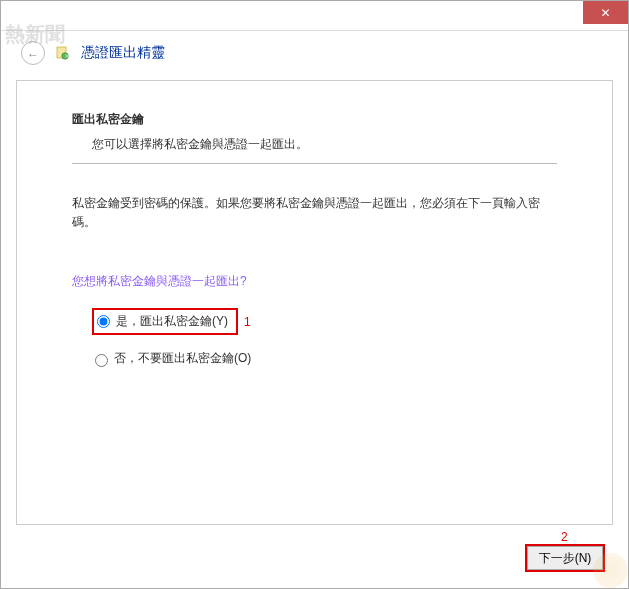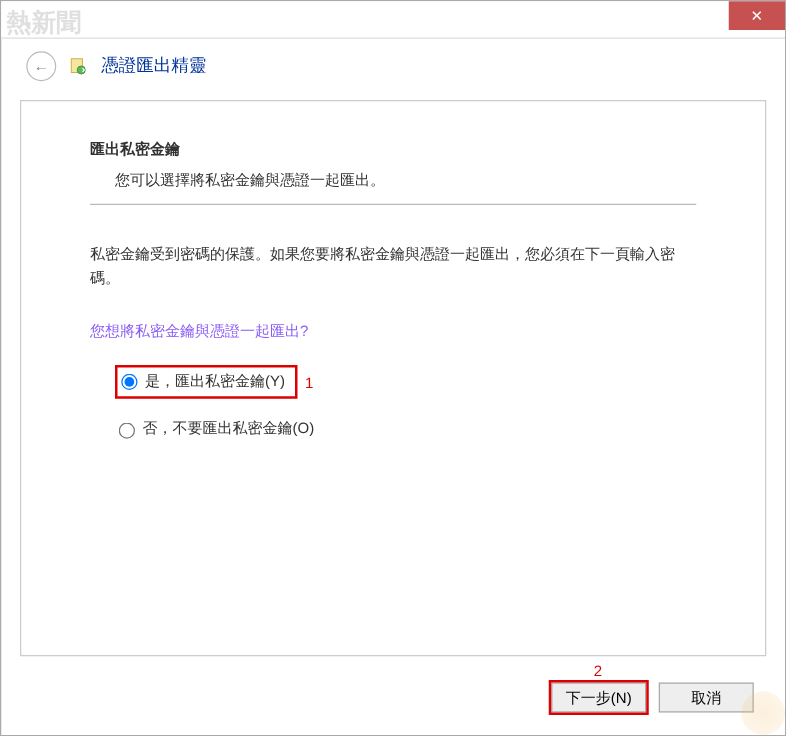--- a/index.html
+++ b/index.html
@@ -10,21 +10,21 @@
     body {
       font-family: "Microsoft JhengHei", "PMingLiU", sans-serif;
       font-size: 12px;
       background: #f0f0f0;
       width: 629px;
       height: 589px;
       position: relative;
     }
     .watermark {
       position: absolute;
-      top: 5px;
+      top: 21px;
       left: 5px;
       color: rgba(150, 150, 150, 0.3);
       font-size: 20px;
       font-weight: bold;
       z-index: 1000;
       pointer-events: none;
     }
     .outer-container {
       width: 629px;
       height: 589px;
@@ -99,21 +99,21 @@
       margin-bottom: 8px;
       font-size: 12px;
     }
     .separator {
       border: none;
       border-top: 1px solid #bbb;
       margin: 10px 0 30px;
     }
     .info-text {
       color: #333;
-      margin-bottom: 25px;
+      margin-bottom: 41px;
       line-height: 1.6;
       font-size: 12px;
     }
     .question-text {
       color: #8b5cf6;
       margin-bottom: 18px;
       font-size: 12px;
     }
     .radio-group {
       margin-left: 20px;
@@ -240,17 +240,16 @@
         </span>
       </div>
     </div>
   </div>
 
   <div class="button-bar">
     <div class="btn-wrapper">
       <span class="annotation-2">2</span>
       <button class="btn btn-highlight">下一步(N)</button>
     </div>
-    <button class="btn">取消</button>
   </div>
 
   <div class="watermark-circle"></div>
 </div>
 
 </body></html>

